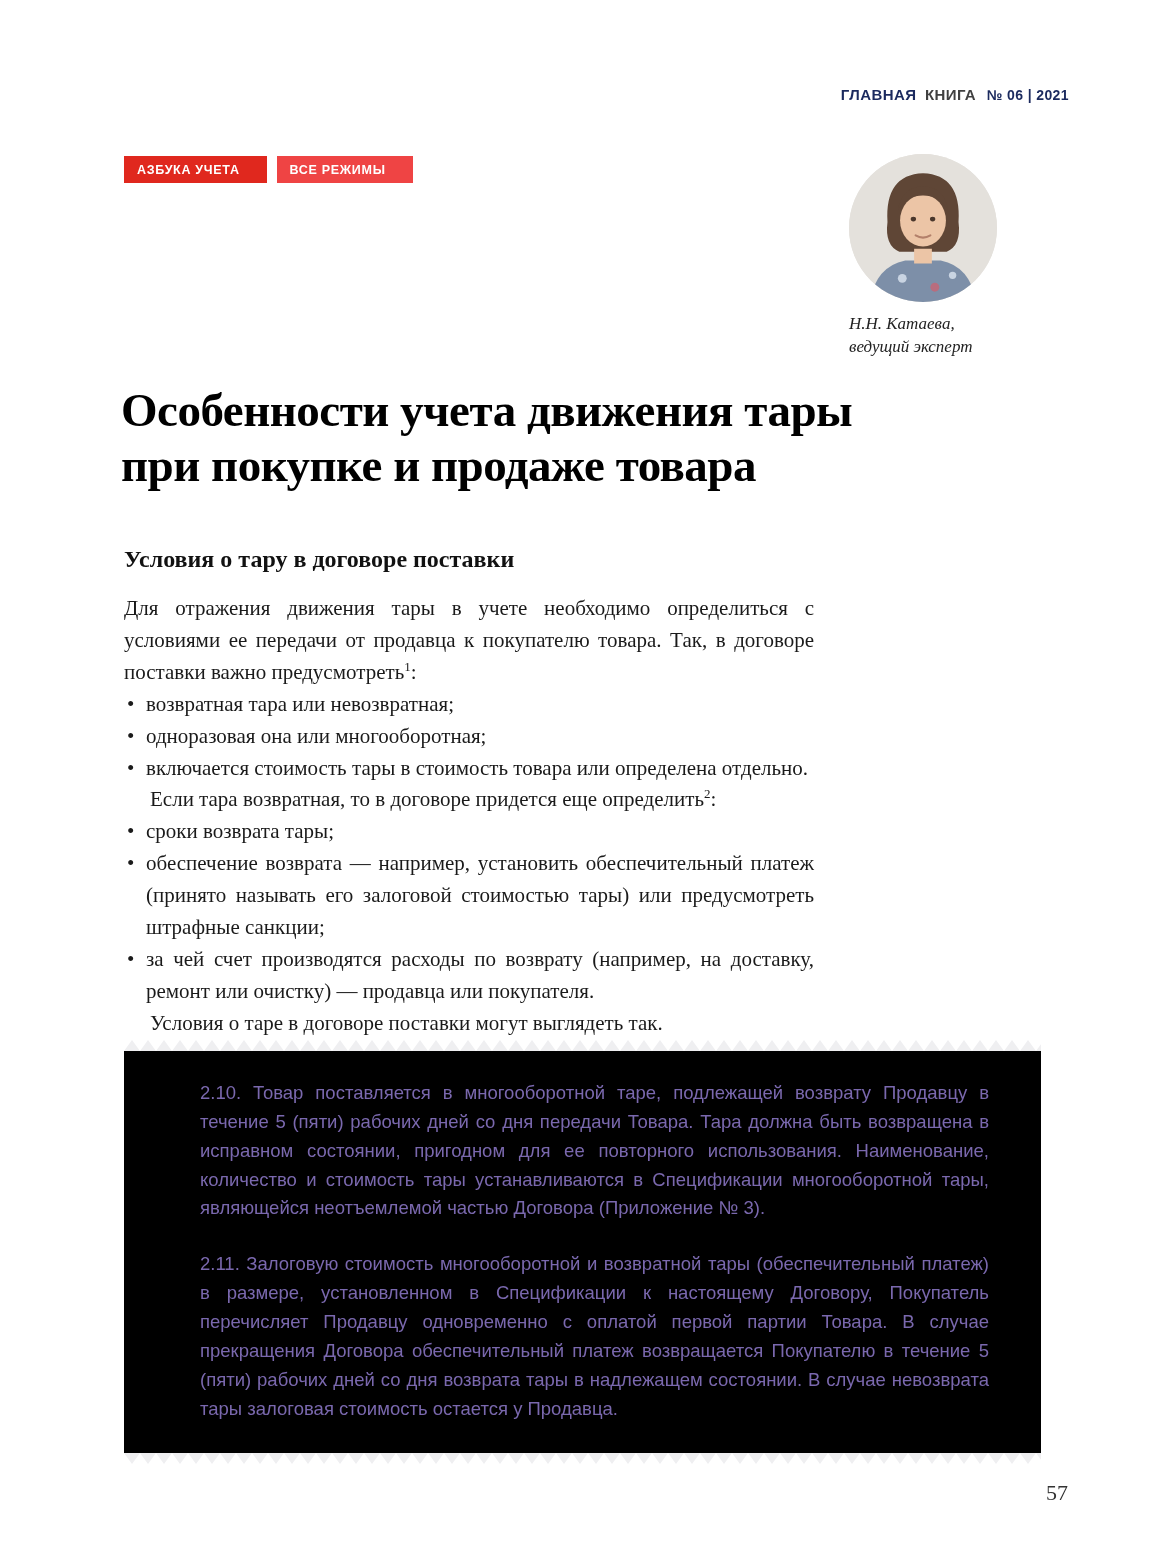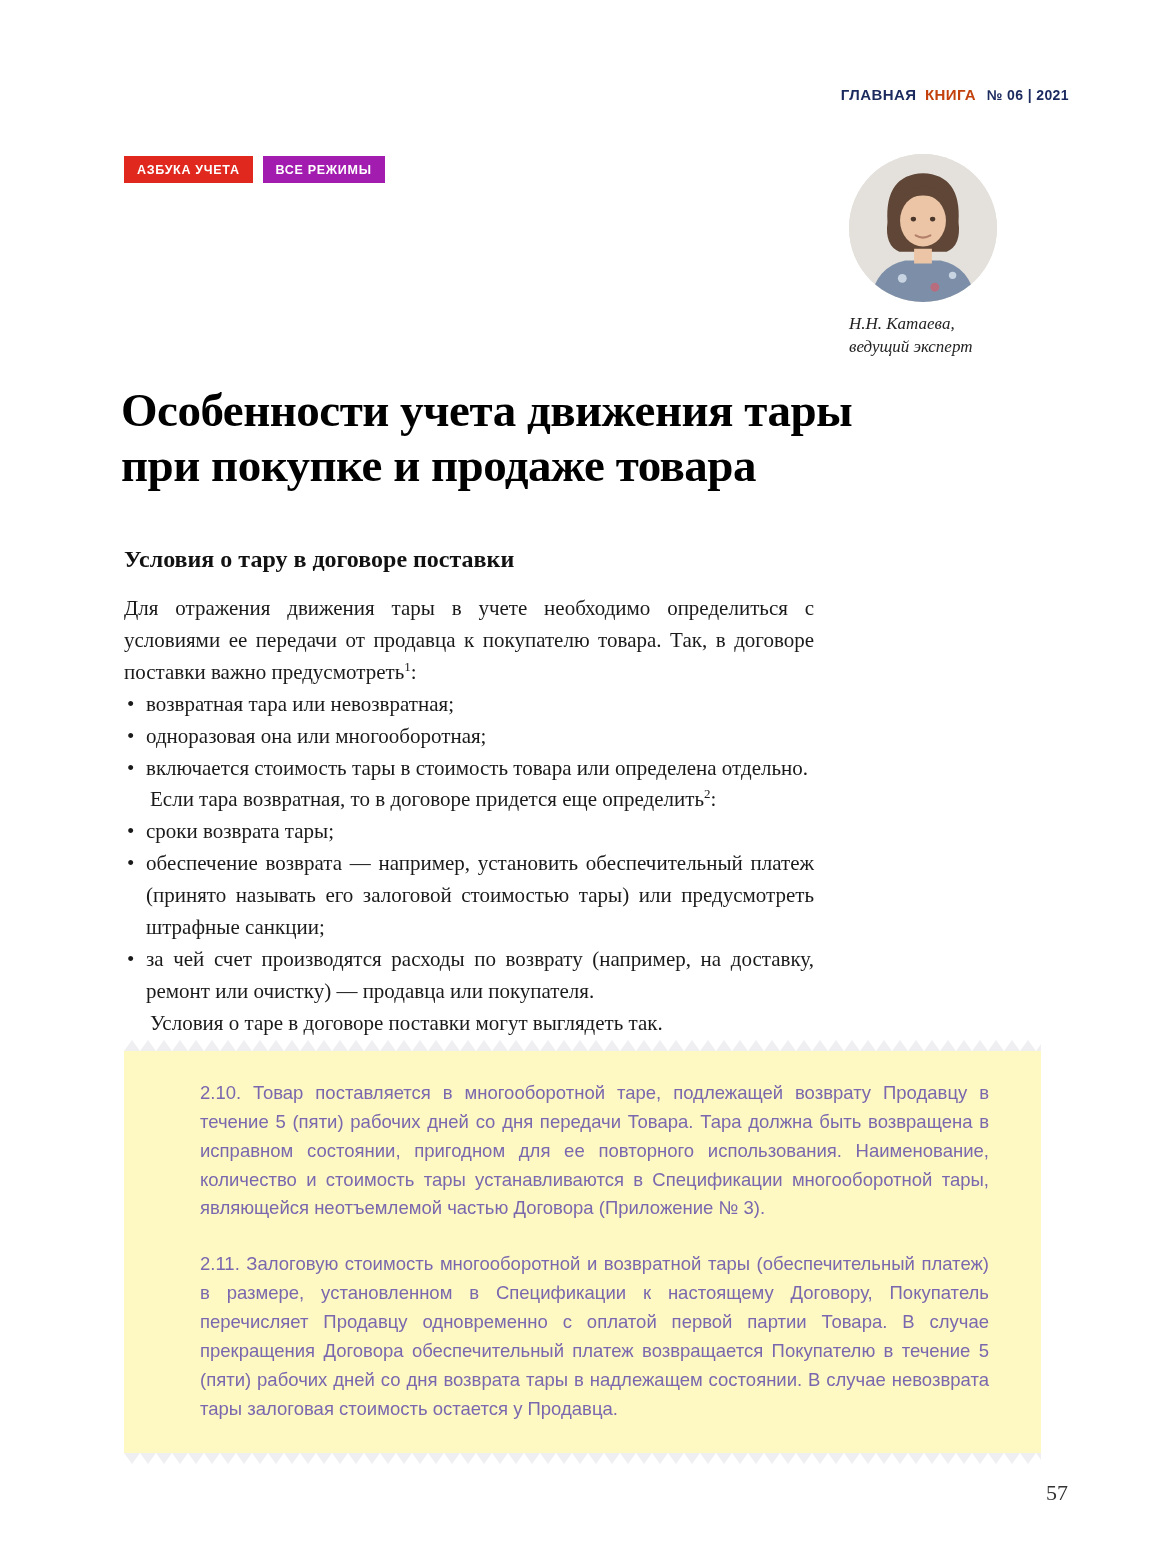--- a/index.html
+++ b/index.html
@@ -19,42 +19,42 @@
     position: absolute;
     top: 86px;
     right: 94px;
     font-family: "Liberation Sans", sans-serif;
     font-weight: bold;
     font-size: 15px;
     letter-spacing: 0.4px;
     color: #1b2a5e;
     white-space: nowrap;
   }
-  .masthead .m2 { color: #c2410c; margin-left: 4px; }
+  .masthead .m2 { color: #404040; margin-left: 4px; }
   .masthead .m3 { color: #1b2a5e; margin-left: 6px; font-size: 14px; }
 
   
   .badges {
     position: absolute;
     left: 124px;
     top: 156px;
     display: flex;
     gap: 10px;
     font-family: "Liberation Sans", sans-serif;
   }
   .badge {
     display: inline-block;
     color: #ffffff;
     font-size: 12.5px;
     font-weight: bold;
     letter-spacing: 0.7px;
-    padding: 7px 13px 6px 13px;
+    padding: 7px 27px 6px 13px;
   }
   .badge-red { background: #e0281e; }
-  .badge-purple { background: #a21caf; }
+  .badge-purple { background: #ef4444; }
 
   
   .intro {
     position: absolute;
     left: 124px;
     top: 190px;
     width: 718px;
     margin: 0;
     font-size: 23px;
     line-height: 1.24;
@@ -146,21 +146,21 @@
 
   
   .excerpt {
     position: absolute;
     left: 124px;
     top: 1040px;
     width: 917px;
   }
   .excerpt svg.zz { display: block; width: 100%; height: 11px; }
   .excerpt-body {
-    background: #fef9c3;
+    background: #000000;
     padding: 28px 52px 30px 76px;
   }
   .excerpt-body p {
     margin: 0;
     font-family: "Liberation Sans", sans-serif;
     font-size: 18.5px;
     line-height: 1.56;
     color: #7a68ae;
     text-align: justify;
   }

